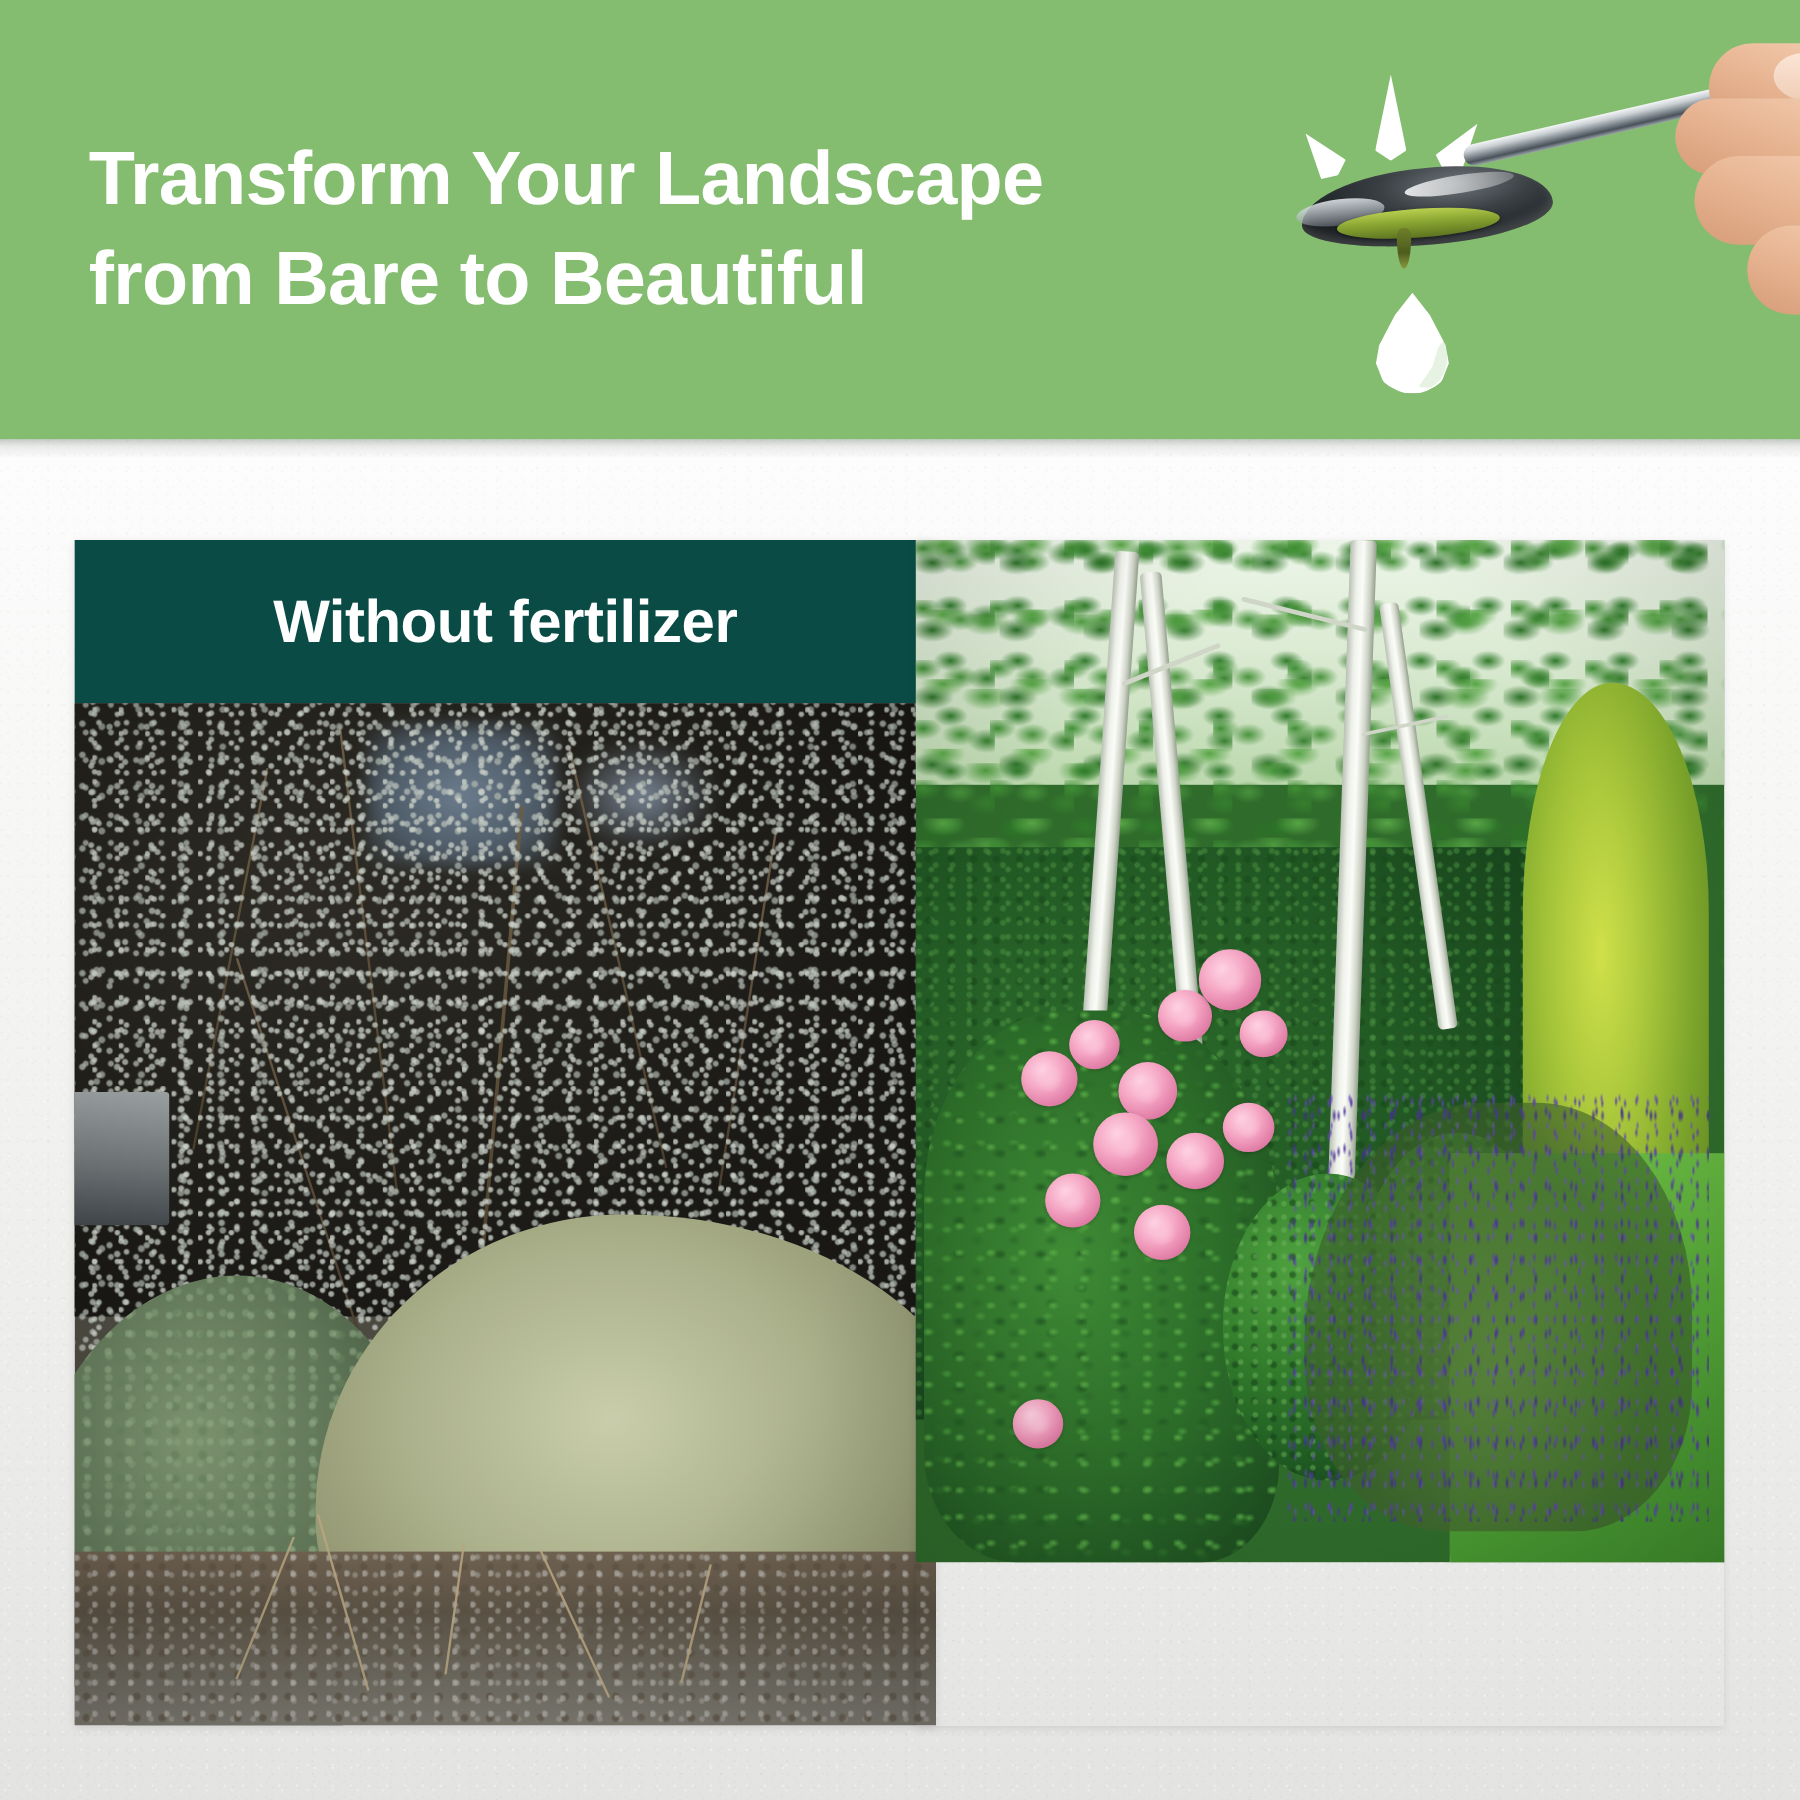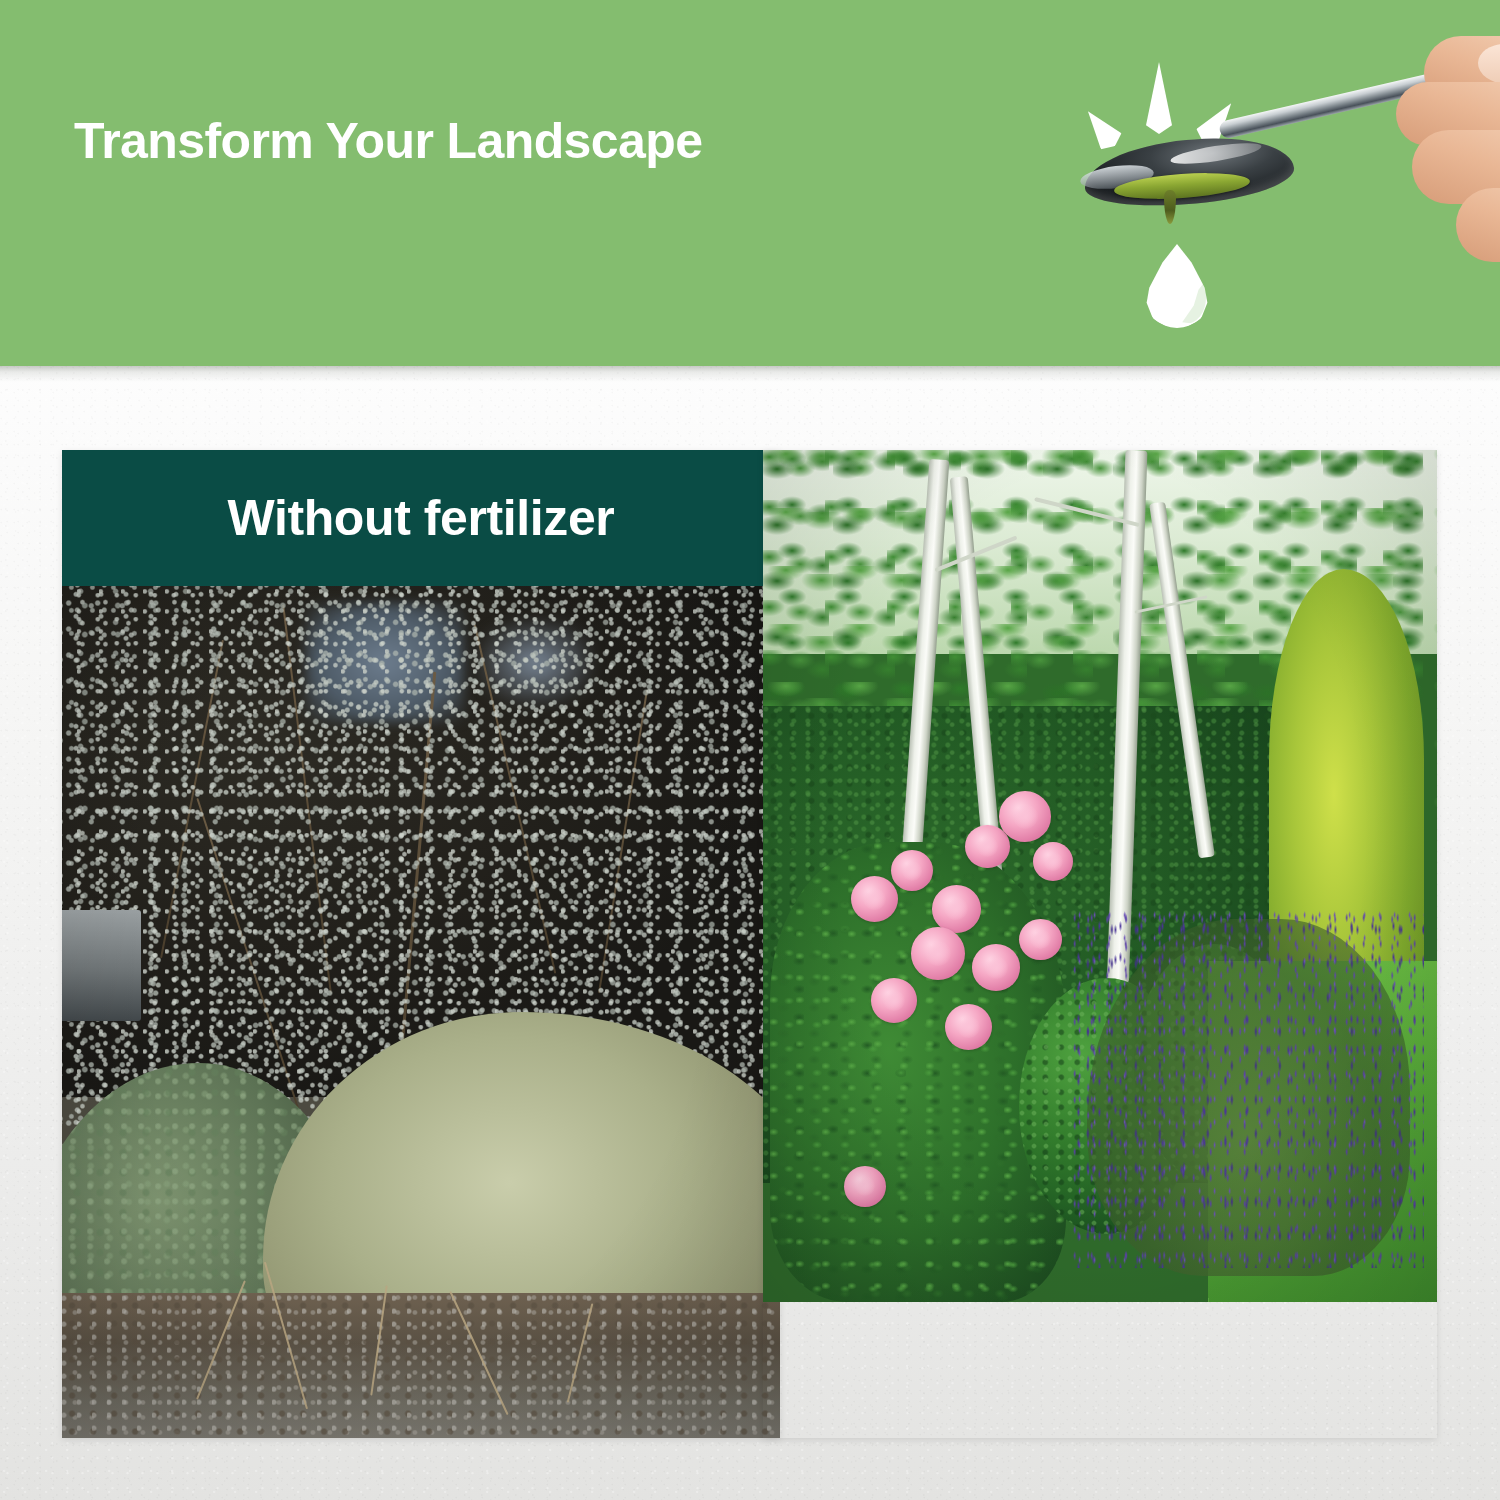--- a/index.html
+++ b/index.html
@@ -34,21 +34,21 @@
     position:absolute;left:0;top:0;width:1500px;height:366px;
     background:#84bd6f;overflow:hidden;
   }
   .banner-shadow{
     position:absolute;left:0;top:366px;width:1500px;height:16px;
     background:linear-gradient(180deg,rgba(60,70,55,.28) 0%,rgba(60,70,55,.10) 38%,rgba(60,70,55,0) 100%);
   }
   .headline{
     position:absolute;left:74px;top:108px;width:1000px;
     color:#ffffff;
-    font-size:50px;line-height:1.32;font-weight:bold;
+    font-size:63px;line-height:1.32;font-weight:bold;
     letter-spacing:-.6px;
   }
   .headline .l2{display:block;}
 
   
   .spoon-art{position:absolute;left:1060px;top:30px;width:440px;height:320px;}
   .sparkle{position:absolute;background:#ffffff;}
   .sp1{left:42px;top:72px;width:11px;height:44px;border-radius:5px 5px 3px 3px;
        transform:rotate(-38deg);transform-origin:50% 100%;
        clip-path:polygon(50% 0,100% 86%,50% 100%,0 86%);width:26px;height:44px;}
@@ -342,20 +342,21 @@
 
 <div id="stage">
 
   <div class="bg-paper"></div>
   <div class="bg-noise"></div>
 
   <div class="banner">
 
     <div class="headline">
       <span class="l1">Transform Your Landscape</span>
+      <span class="l2">from Bare to Beautiful</span>
     </div>
 
     <div class="spoon-art">
 
       <div class="sparkle sp1"></div>
       <div class="sparkle sp2"></div>
       <div class="sparkle sp3"></div>
 
       <div class="spoon-handle"></div>
       <div class="spoon-bowl"></div>

